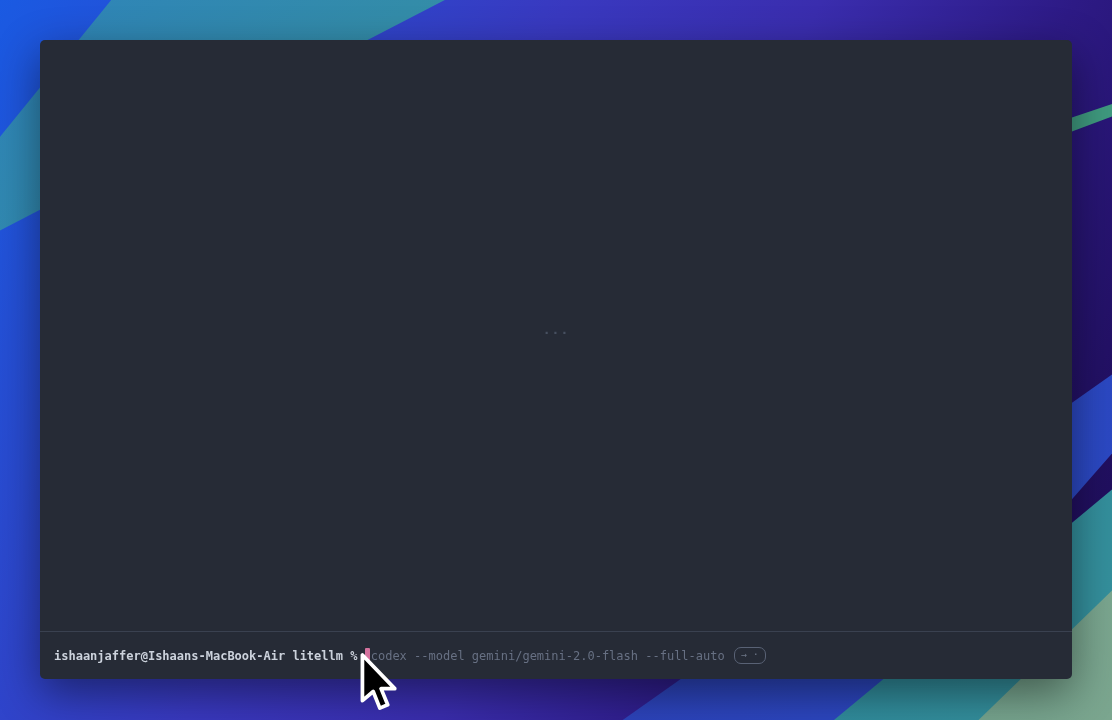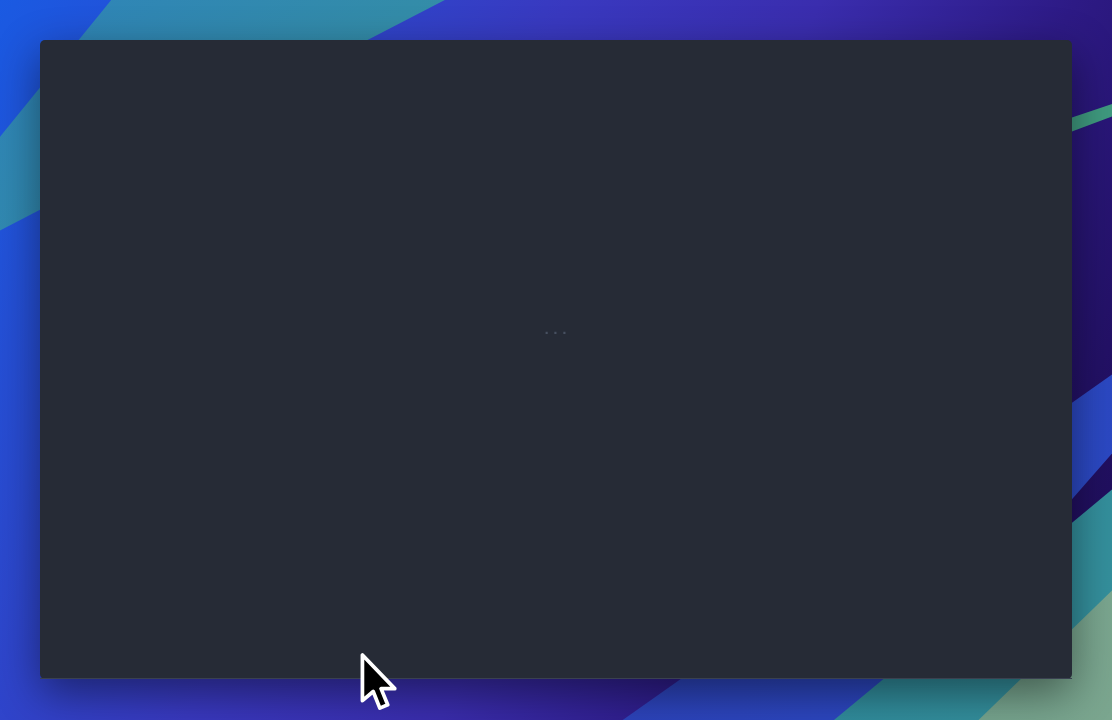--- a/index.html
+++ b/index.html
@@ -112,20 +112,33 @@
   </div>
 
   <div class="terminal">
 
     <div class="terminal-body">
       <span class="loading-dots">...</span>
     </div>
 
     <div class="terminal-divider"></div>
 
+    <div class="prompt-bar">
+      <span class="prompt-strong">ishaanjaffer@Ishaans-MacBook-Air</span>
+        <span class="prompt-strong sp"> </span>
+        <span class="prompt-strong">litellm</span>
+        <span class="prompt-strong sp"> </span>
+        <span class="prompt-strong">%</span>
+        <span class="prompt-strong sp"> </span>
+      <span class="prompt-seg">
+        <span class="text-cursor"></span>
+        <span class="suggestion">codex --model gemini/gemini-2.0-flash --full-auto</span>
+      </span>
+      <span class="accept-badge">→ ·</span>
+    </div>
 
   </div>
 
   <svg class="mouse-cursor" viewBox="0 0 18 28" xmlns="http://www.w3.org/2000/svg">
     <polygon points="1,1 1,23 6.2,18.6 9.4,26.6 13.2,25 10,17.2 16.6,17.2" fill="#000000" stroke="#ffffff" stroke-width="1.8" stroke-linejoin="round"></polygon>
   </svg>
 
 </div>
 
 </body></html>

